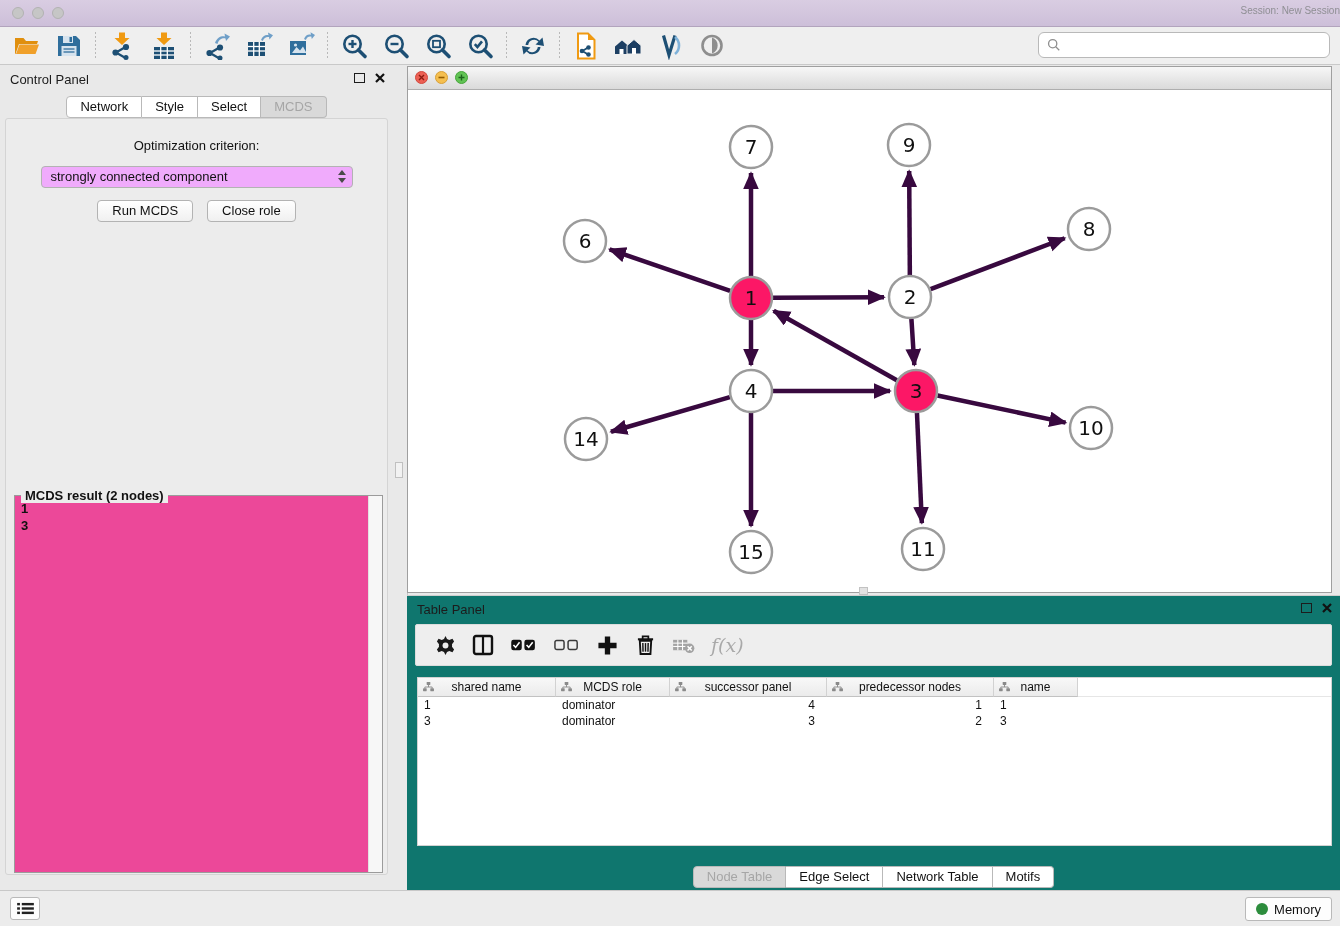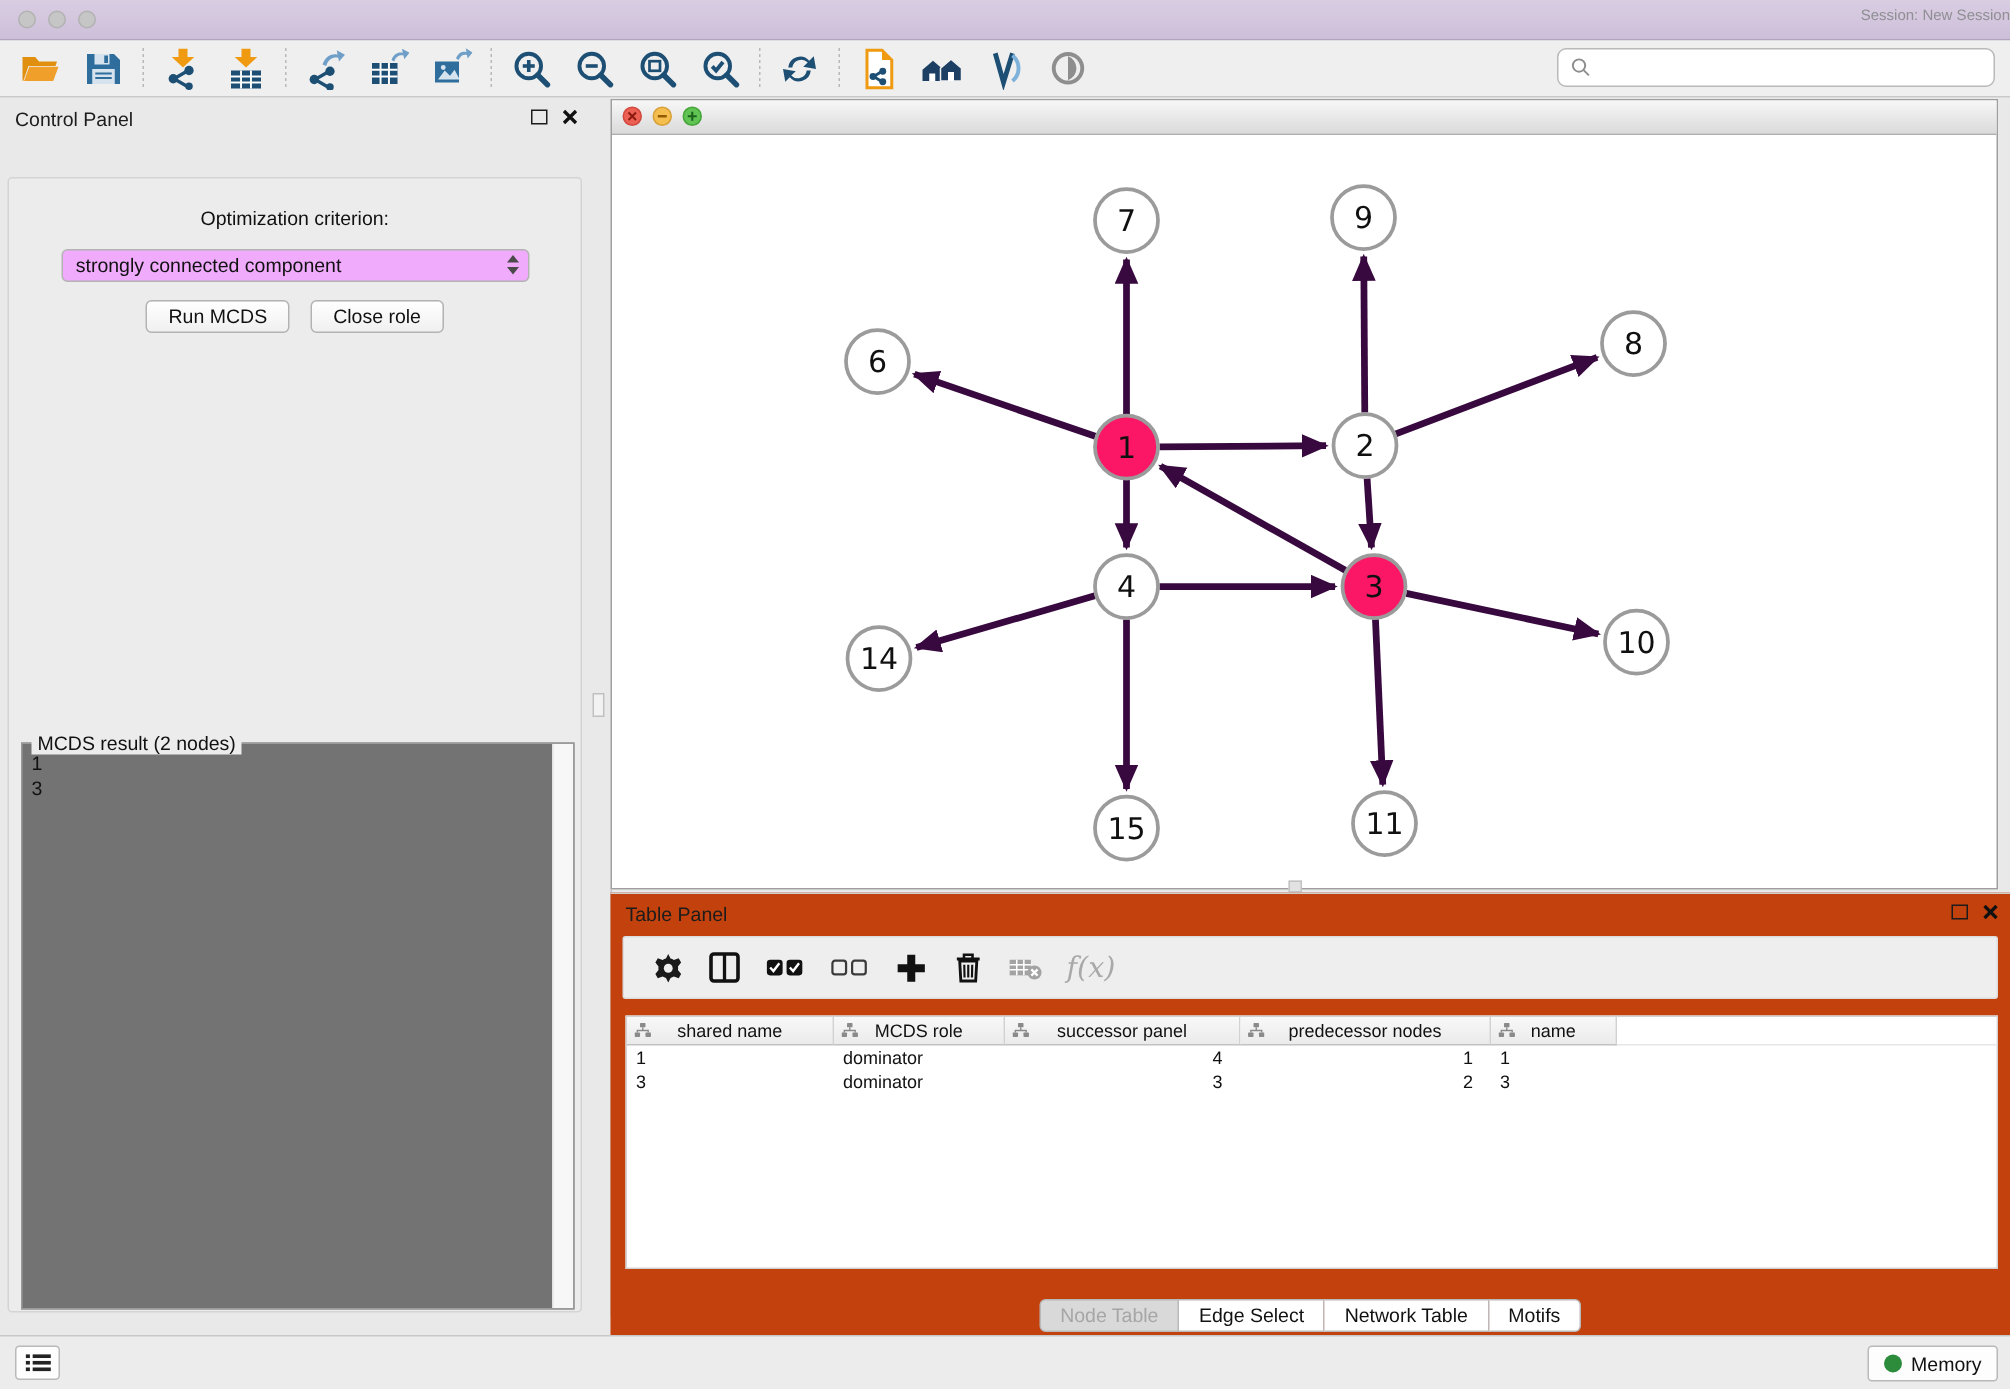--- a/index.html
+++ b/index.html
@@ -39,21 +39,21 @@
   .opt-label{margin-top:19px;text-align:center;font-size:13px;color:#111;}
   .combo{position:relative;margin:13px auto 0;width:312px;height:22px;background:#f0abfc;border:1px solid #b3b3b3;
     border-radius:4px;box-sizing:border-box;font-size:13px;color:#111;line-height:20px;padding-left:9px;}
   .combo .stepper{position:absolute;right:6px;top:3px;display:flex;flex-direction:column;gap:3px;}
   .combo .stepper i{display:block;width:0;height:0;border-left:4px solid transparent;border-right:4px solid transparent;}
   .combo .stepper i.up{border-bottom:5px solid #4a4a4a;}
   .combo .stepper i.down{border-top:5px solid #4a4a4a;}
   .btn-row{margin-top:12px;display:flex;justify-content:center;gap:14px;}
   .mac-btn{background:linear-gradient(#ffffff,#f0f0f0);border:1px solid #b3b3b3;border-radius:4px;
     font-size:13px;color:#111;height:22px;line-height:20px;padding:0 14px;box-sizing:border-box;}
-  .result-box{position:absolute;left:8px;right:4px;top:376px;height:376px;border:1px solid #9b9b9b;background:#737373;}
+  .result-box{position:absolute;left:8px;right:4px;top:376px;height:376px;border:1px solid #9b9b9b;background:#ec4899;font-weight:bold;}
   .result-legend{position:absolute;top:-8px;left:6px;background:#ececec;padding:0 4px;font-size:13px;color:#111;}
   .result-lines{position:absolute;left:0;top:1px;bottom:1px;right:14px;padding:3px 6px;font-size:13px;line-height:17px;color:#111;overflow:hidden;}
   .result-scroll{position:absolute;right:0;top:0;bottom:0;width:13px;background:#f7f7f7;border-left:1px solid #e2e2e2;}
 
   
   .v-splitter{position:absolute;left:393px;top:66px;width:14px;height:812px;background:#e9e9e9;border-right:1px solid #c6c6c6;}
   .v-splitter .grip{position:absolute;left:2px;top:396px;width:8px;height:16px;background:#f2f2f2;border:1px solid #c0c0c0;box-sizing:border-box;}
 
   
   .net-frame{position:absolute;left:407px;top:66px;width:925px;height:527px;background:#fff;
@@ -65,21 +65,21 @@
   .lt.red{background:#ec6054;border:1px solid #d2483d;}
   .lt.yellow{background:#f5bf4f;border:1px solid #d8a038;}
   .lt.green{background:#61c354;border:1px solid #46a53a;}
   .net-title{position:absolute;left:0;right:0;top:3px;text-align:center;font-size:13px;color:#1a1a1a;}
   .net-canvas{position:absolute;left:0;top:22px;right:0;bottom:0;}
 
   
   .h-grip{position:absolute;left:859px;top:587px;width:9px;height:8px;background:#e2e2e2;border:1px solid #c2c2c2;box-sizing:border-box;}
 
   
-  .table-panel{position:absolute;left:407px;top:595px;width:933px;height:295px;background:#c2410c;border-top:1px solid #cfcfcf;box-sizing:border-box;}
+  .table-panel{position:absolute;left:407px;top:595px;width:933px;height:295px;background:#0f766e;border-top:1px solid #cfcfcf;box-sizing:border-box;}
   .tp-toolbar{position:absolute;left:8px;right:8px;top:28px;height:42px;background:#eeeeee;
     border:1px solid #dcdcdc;border-radius:2px;display:flex;align-items:center;gap:16px;padding-left:18px;box-sizing:border-box;}
   .tp-ic{display:flex;align-items:center;justify-content:center;min-width:22px;height:24px;}
   .fx{font-family:"DejaVu Serif",serif;font-style:italic;font-size:19px;color:#a9a9a9;}
   .table-wrap{position:absolute;left:10px;top:81px;width:915px;height:169px;background:#fff;border:1px solid #d2d2d2;box-sizing:border-box;overflow:hidden;}
   .thead{display:flex;height:19px;}
   .th{position:relative;display:flex;align-items:center;justify-content:center;font-size:12px;color:#111;
     background:linear-gradient(#f8f8f8,#ebebeb);border-right:1px solid #d2d2d2;border-bottom:1px solid #c2c2c2;box-sizing:border-box;}
   .th svg{position:absolute;left:5px;top:4px;}
   .th-fill{flex:1;background:#fff;border-bottom:1px solid #e6e6e6;}
@@ -310,20 +310,26 @@
   </div>
 
   <div class="control-panel">
     <div class="panel-title">Control Panel</div>
     <div class="panel-ctls">
       <span class="float-ic"></span>
       <svg width="10" height="10" viewBox="0 0 10 10">
           <path d="M1 1 9 9M9 1 1 9" stroke="#111" stroke-width="2.2"></path>
         </svg>
     </div>
+    <div class="cp-tabs" id="cp-tabs">
+        <div class="seg-tab">Network</div>
+        <div class="seg-tab">Style</div>
+        <div class="seg-tab">Select</div>
+        <div class="seg-tab selected">MCDS</div>
+      </div>
     <div class="cp-inset">
       <div class="opt-label">Optimization criterion:</div>
       <div class="combo">
         <span>strongly connected component</span>
         <span class="stepper">
             <i class="up"></i>
             <i class="down"></i>
           </span>
       </div>
       <div class="btn-row">

